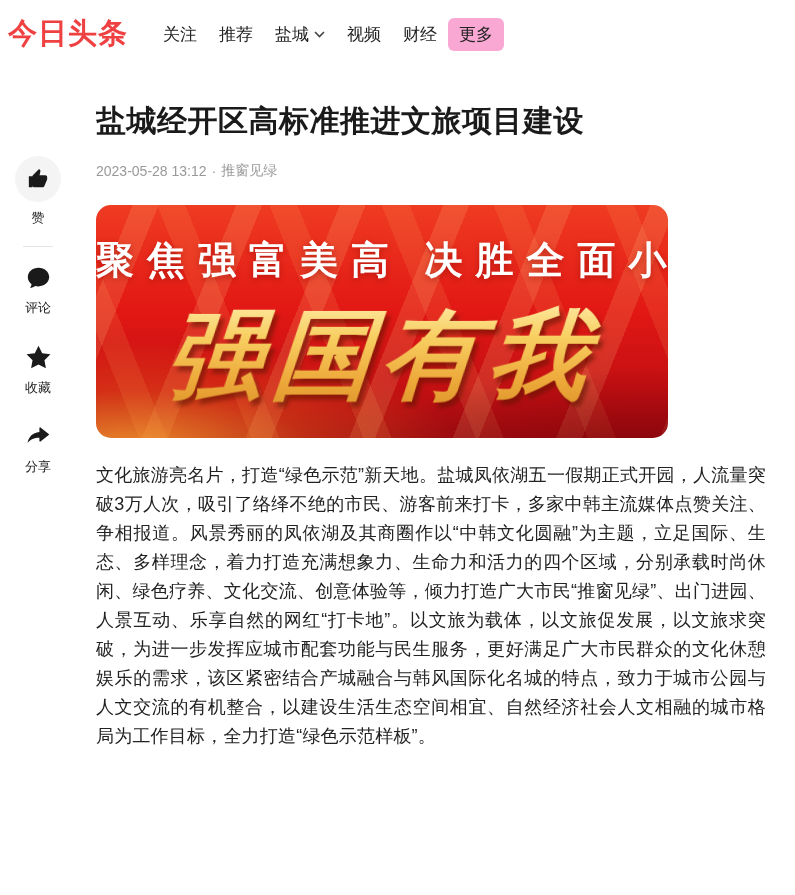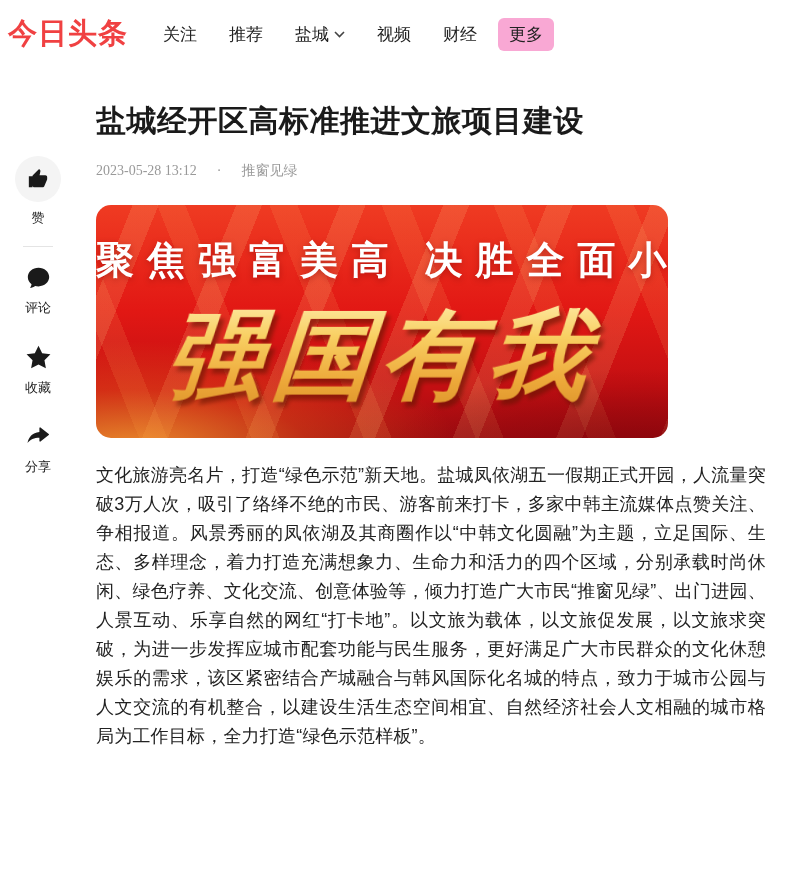--- a/index.html
+++ b/index.html
@@ -15,21 +15,21 @@
   
   .topbar {
     display:flex; align-items:center;
     height:52px; padding:16px 0 0 8px;
     background:#fff;
   }
   .logo {
     font-size:29px; font-weight:800; letter-spacing:1px;
     color:#f04142; margin-right:24px; cursor:pointer;
   }
-  .nav { display:flex; align-items:flex-end; gap:10px; }
+  .nav { display:flex; align-items:flex-end; }
   .nav-item {
     font-size:17px; color:#222; padding:5px 11px; border-radius:6px;
     display:flex; align-items:center; gap:5px; cursor:pointer; white-space:nowrap;
   }
   .nav-item.active { background:#f9a8d4; }
   .chev { width:11px; height:7px; display:inline-block; }
 
   
   .rail {
     position:absolute; left:14px; top:156px; width:48px;
@@ -44,21 +44,21 @@
   .rail-btn { display:flex; flex-direction:column; align-items:center; cursor:pointer; }
   .rail-btn + .rail-btn { margin-top:26px; }
   .rail svg { display:block; }
 
   
   .article { position:absolute; left:96px; top:100px; width:670px; }
   .title {
     font-size:30px; line-height:42px; font-weight:700; color:#1a1a1a;
     letter-spacing:0.5px;
   }
-  .meta { margin-top:20px; font-size:14px; color:#999; display:flex; gap:20px; align-items:center;font-family:Liberation Serif, serif; }
+  .meta { margin-top:20px; font-size:14px; color:#999; display:flex; gap:5px; align-items:center; }
 
   
   .banner {
     position:relative; margin-top:25px; width:572px; height:233px;
     border-radius:15px; overflow:hidden;
     background:
       radial-gradient(120% 95% at 6% 104%, rgba(255,170,50,.80) 0%, rgba(255,120,30,.30) 26%, rgba(255,120,30,0) 48%),
       radial-gradient(80% 60% at 96% 106%, rgba(120,0,8,.55) 0%, rgba(120,0,8,0) 60%),
       repeating-linear-gradient(112deg, rgba(255,220,160,0) 0 34px, rgba(255,205,135,.16) 34px 58px, rgba(255,220,160,0) 58px 96px),
       repeating-linear-gradient(68deg, rgba(255,220,160,0) 0 40px, rgba(255,185,105,.13) 40px 66px, rgba(255,220,160,0) 66px 104px),

